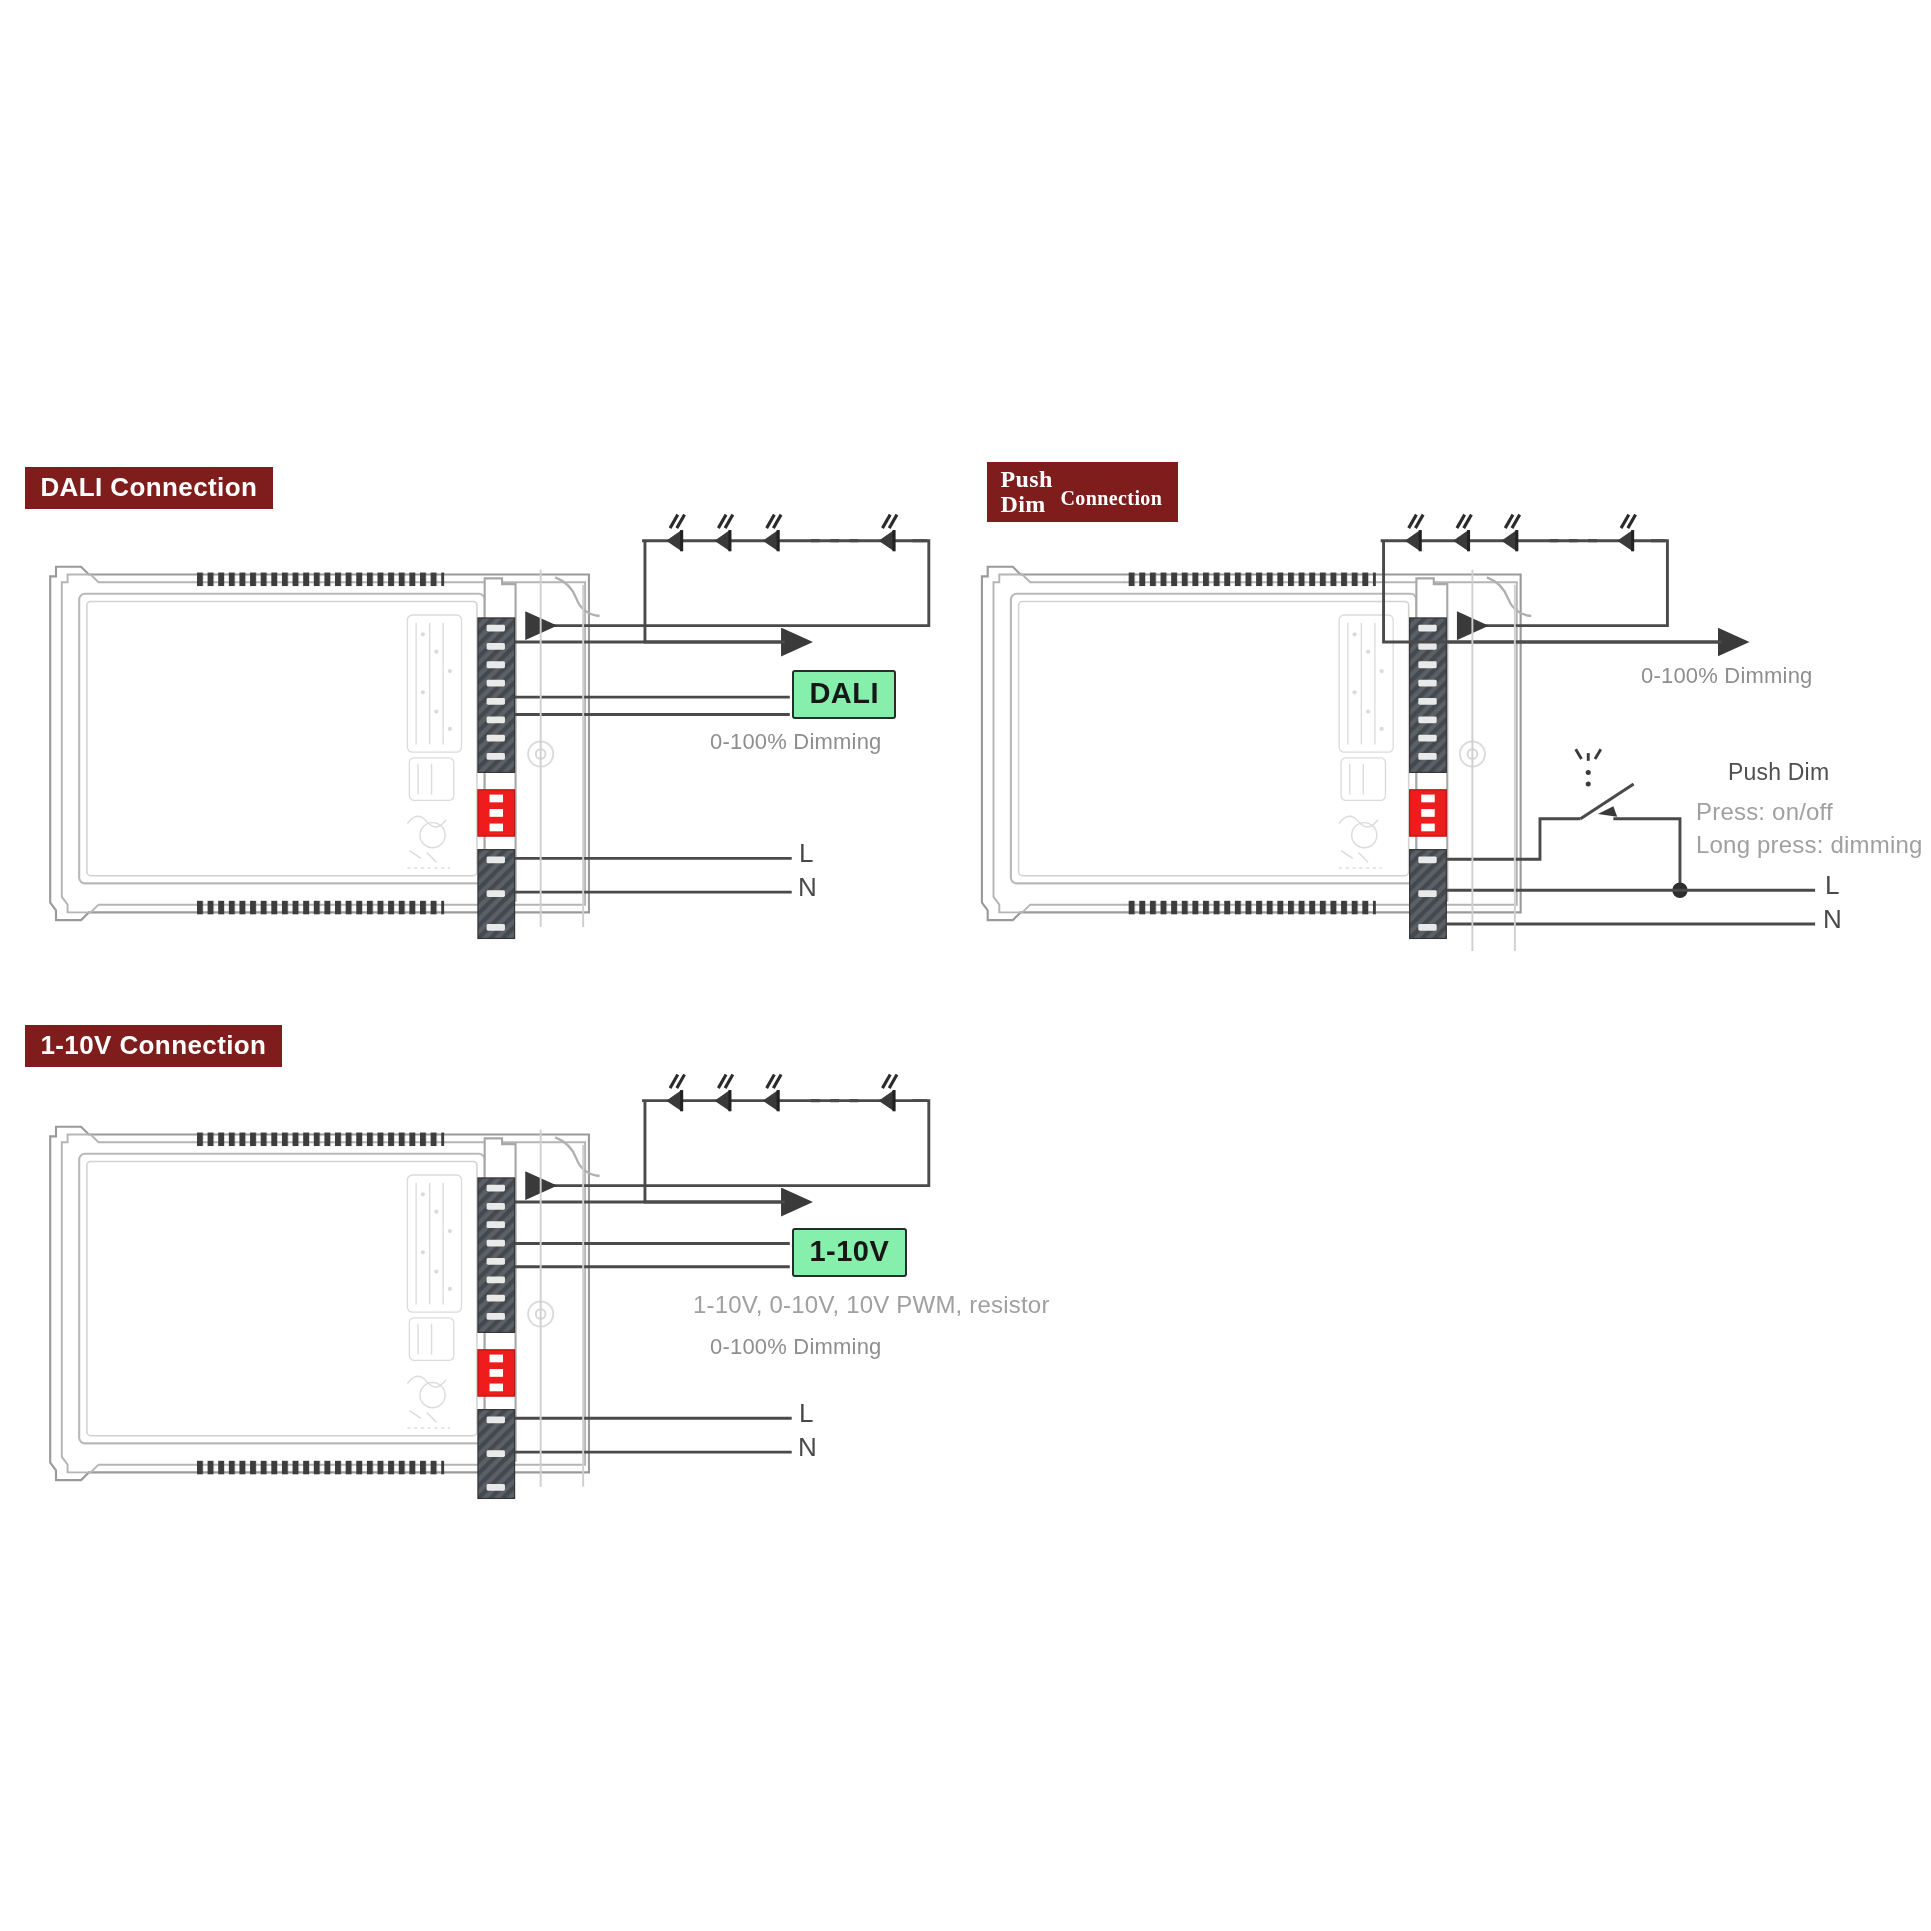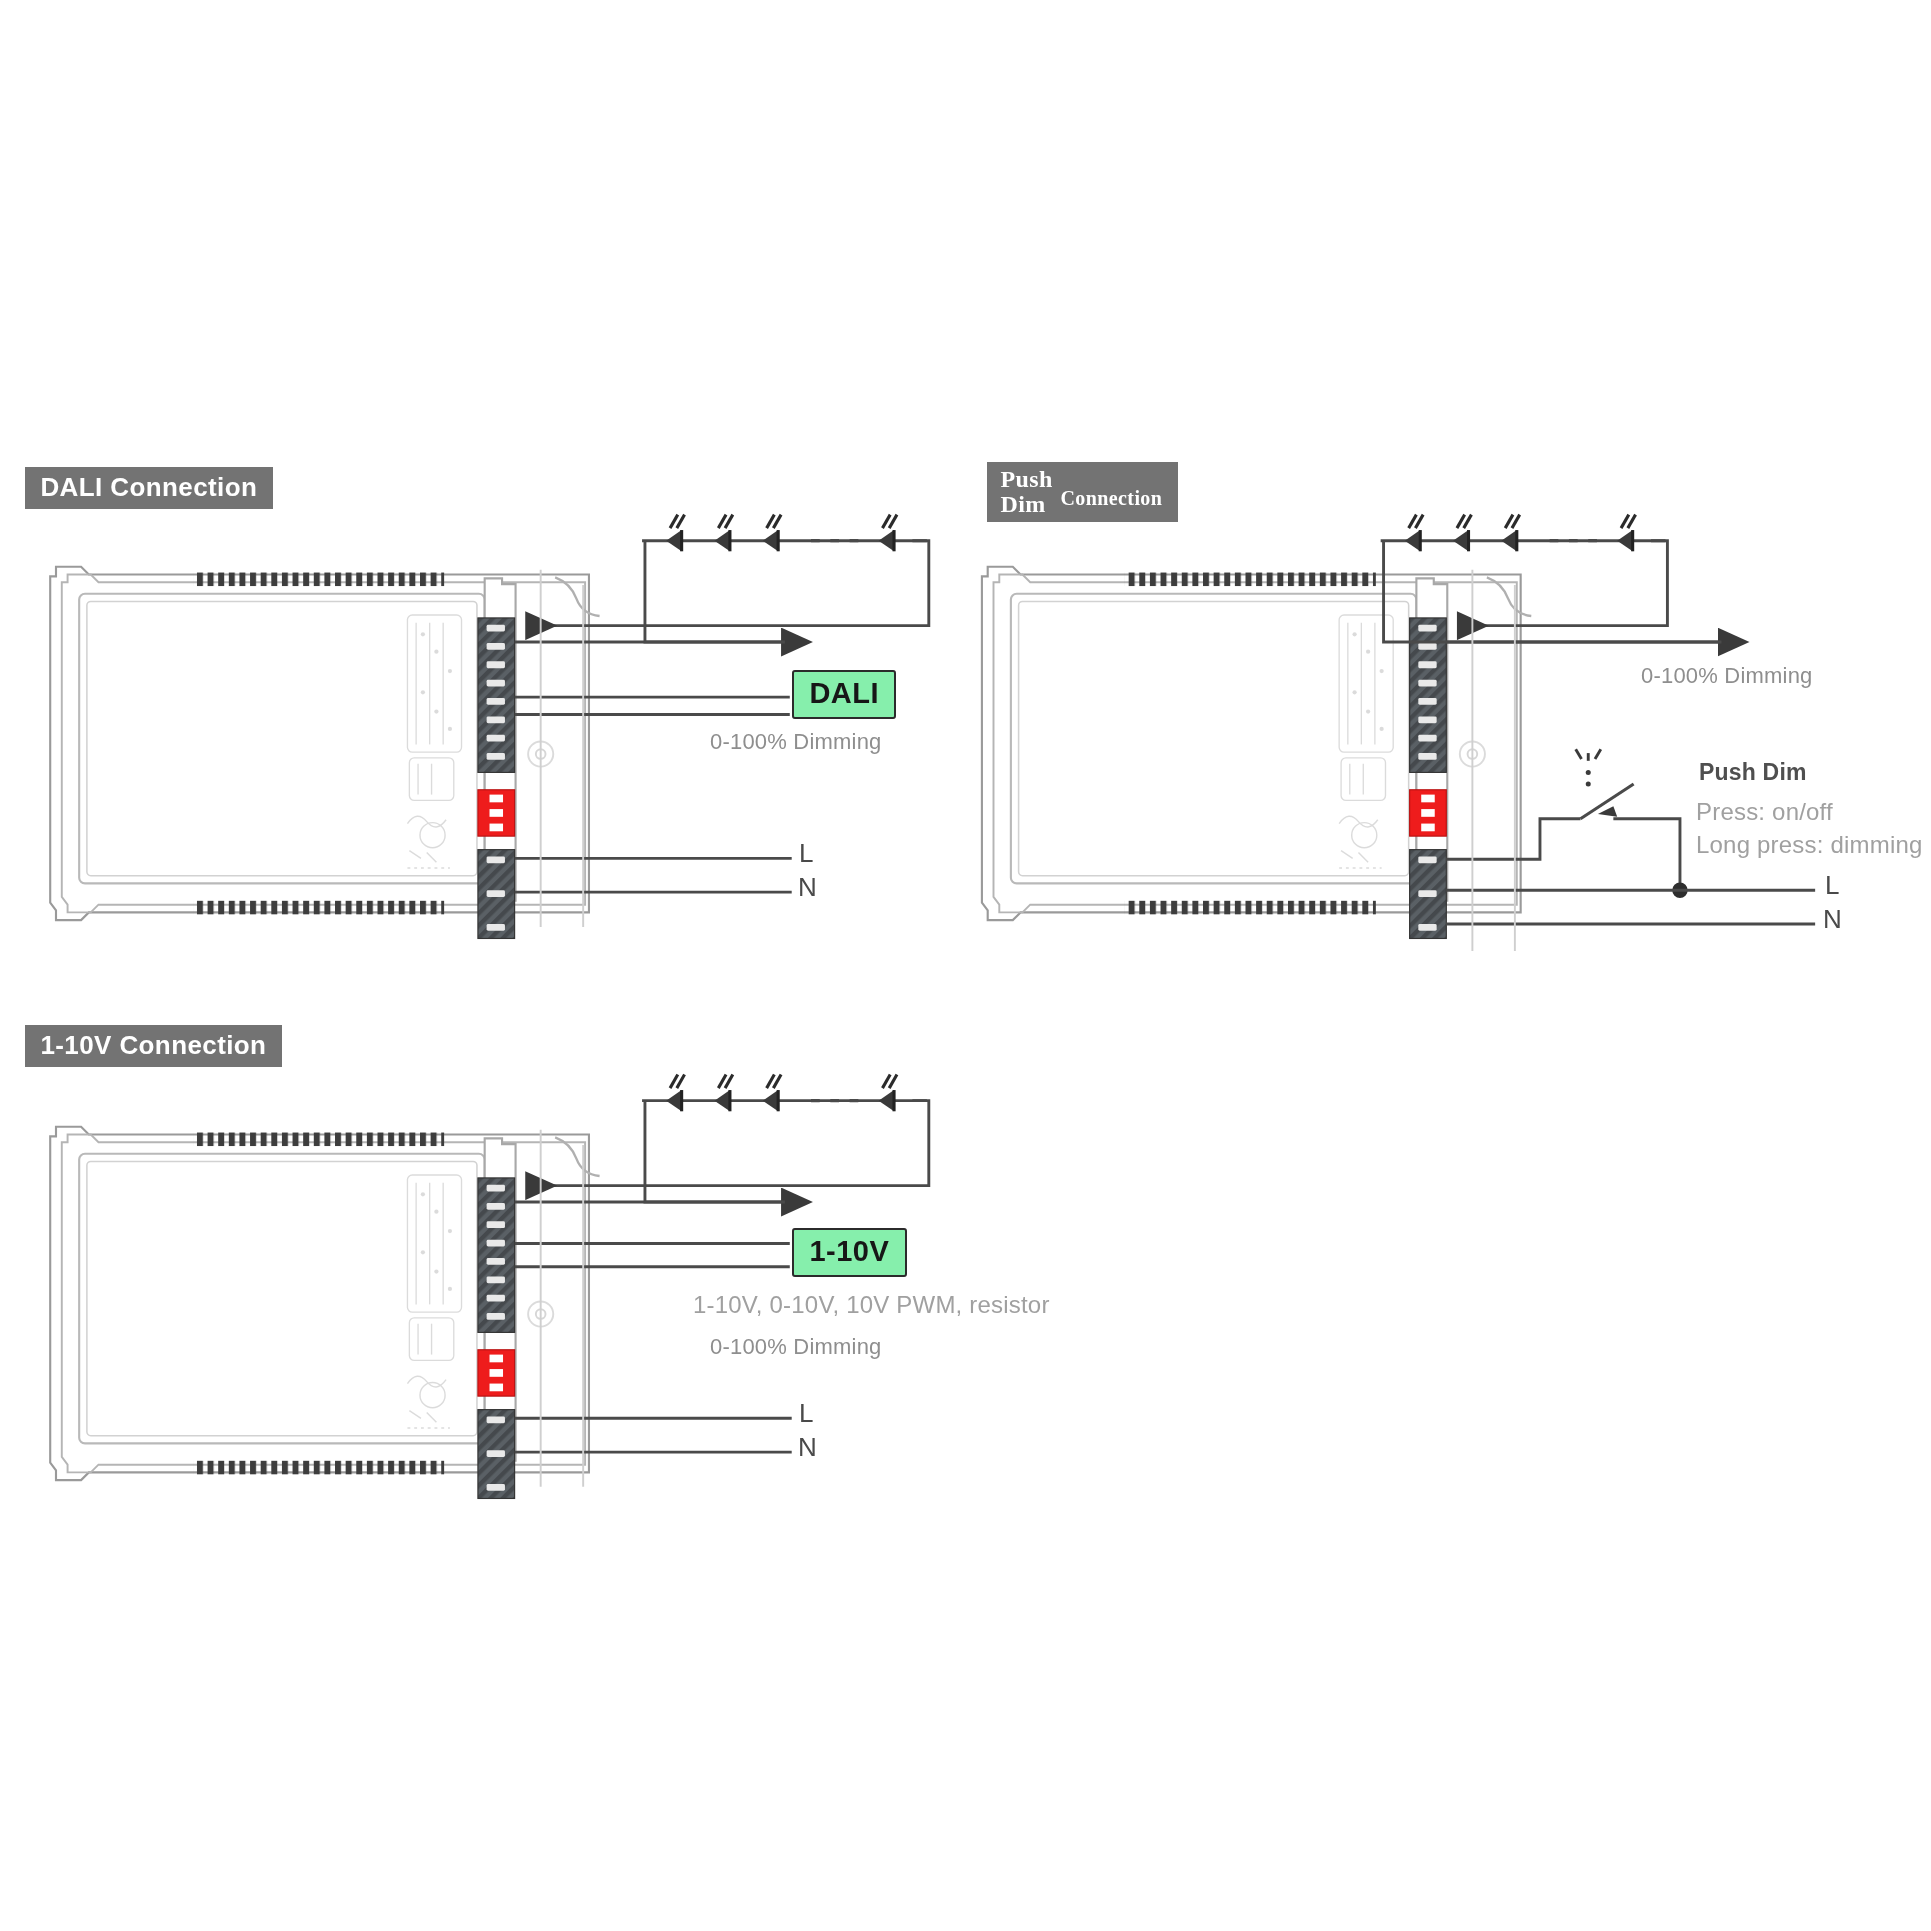--- a/index.html
+++ b/index.html
@@ -14,21 +14,21 @@
     font-family: "Liberation Sans", sans-serif;
     overflow: hidden;
   }
   #stage {
     position: absolute;
     left: 0; top: 0;
     width: 1931px; height: 1931px;
   }
   .badge {
     position: absolute;
-    background: #737373;
+    background: #7f1d1d;
     color: #ffffff;
     font-weight: bold;
     font-size: 26px;
     letter-spacing: 0.4px;
     padding: 6.8px 15.4px 8.7px 15.4px;
     line-height: 1.02;
     white-space: nowrap;
     box-sizing: border-box;
   }
   .badge.two-line {
@@ -75,22 +75,23 @@
     white-space: nowrap;
     letter-spacing: 0.2px;
   }
   .note.small {
     font-size: 24px;
     color: #a0a0a0;
     text-align: center;
   }
   .note.dark {
     color: #4f4f4f;
-    font-weight: bold;
+    font-weight: normal;
     font-size: 23px;
+    margin-left: 29px;
   }
   .ln {
     position: absolute;
     color: #4a4a4a;
     font-size: 26px;
     font-weight: normal;
   }
   .priority {
     position: absolute;
     color: #6c6c6c;

